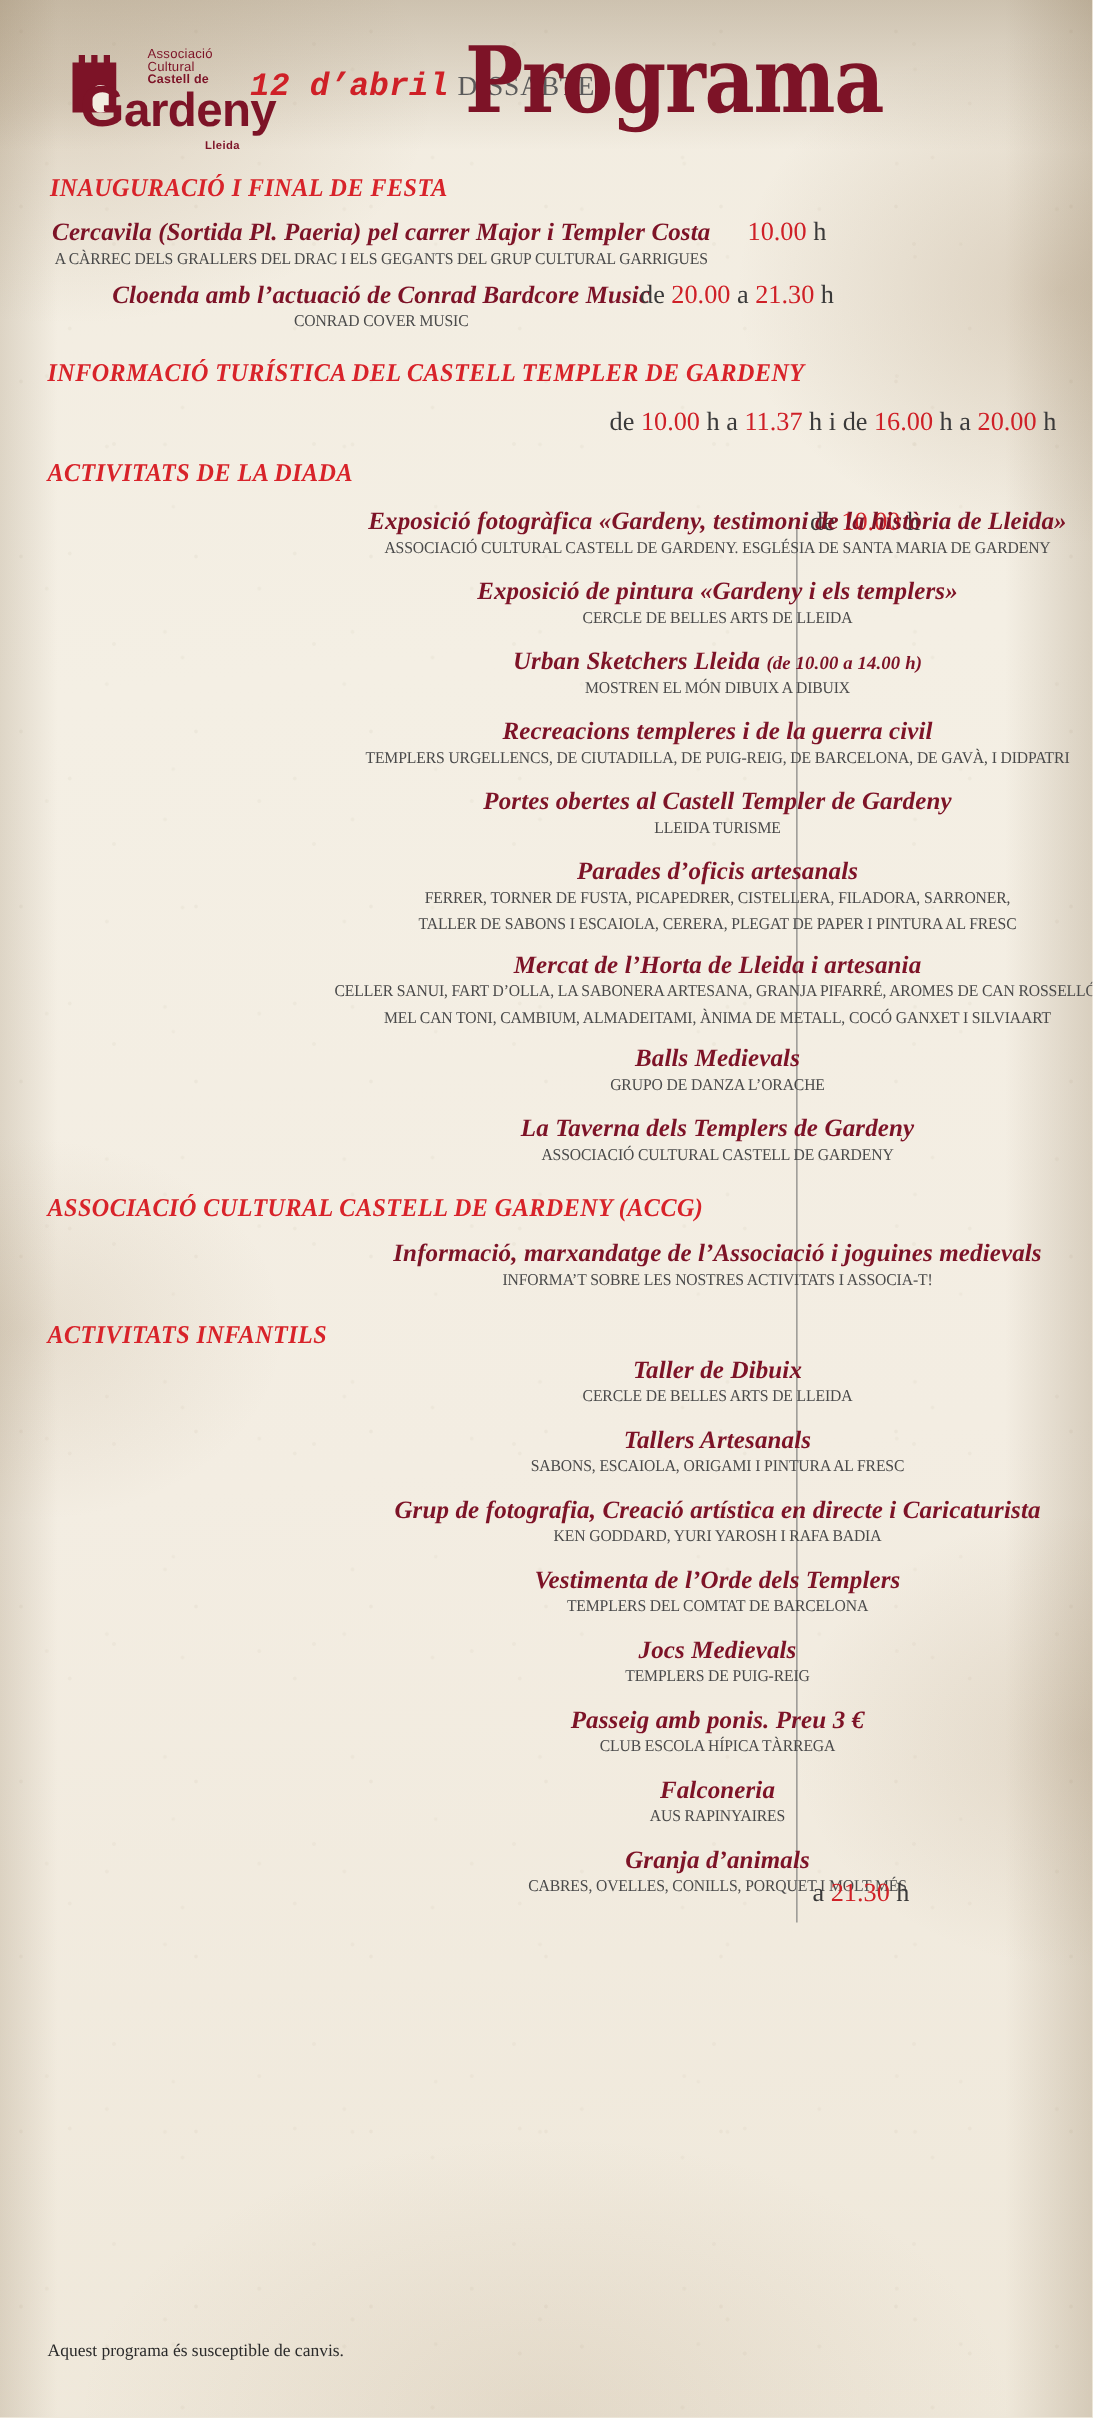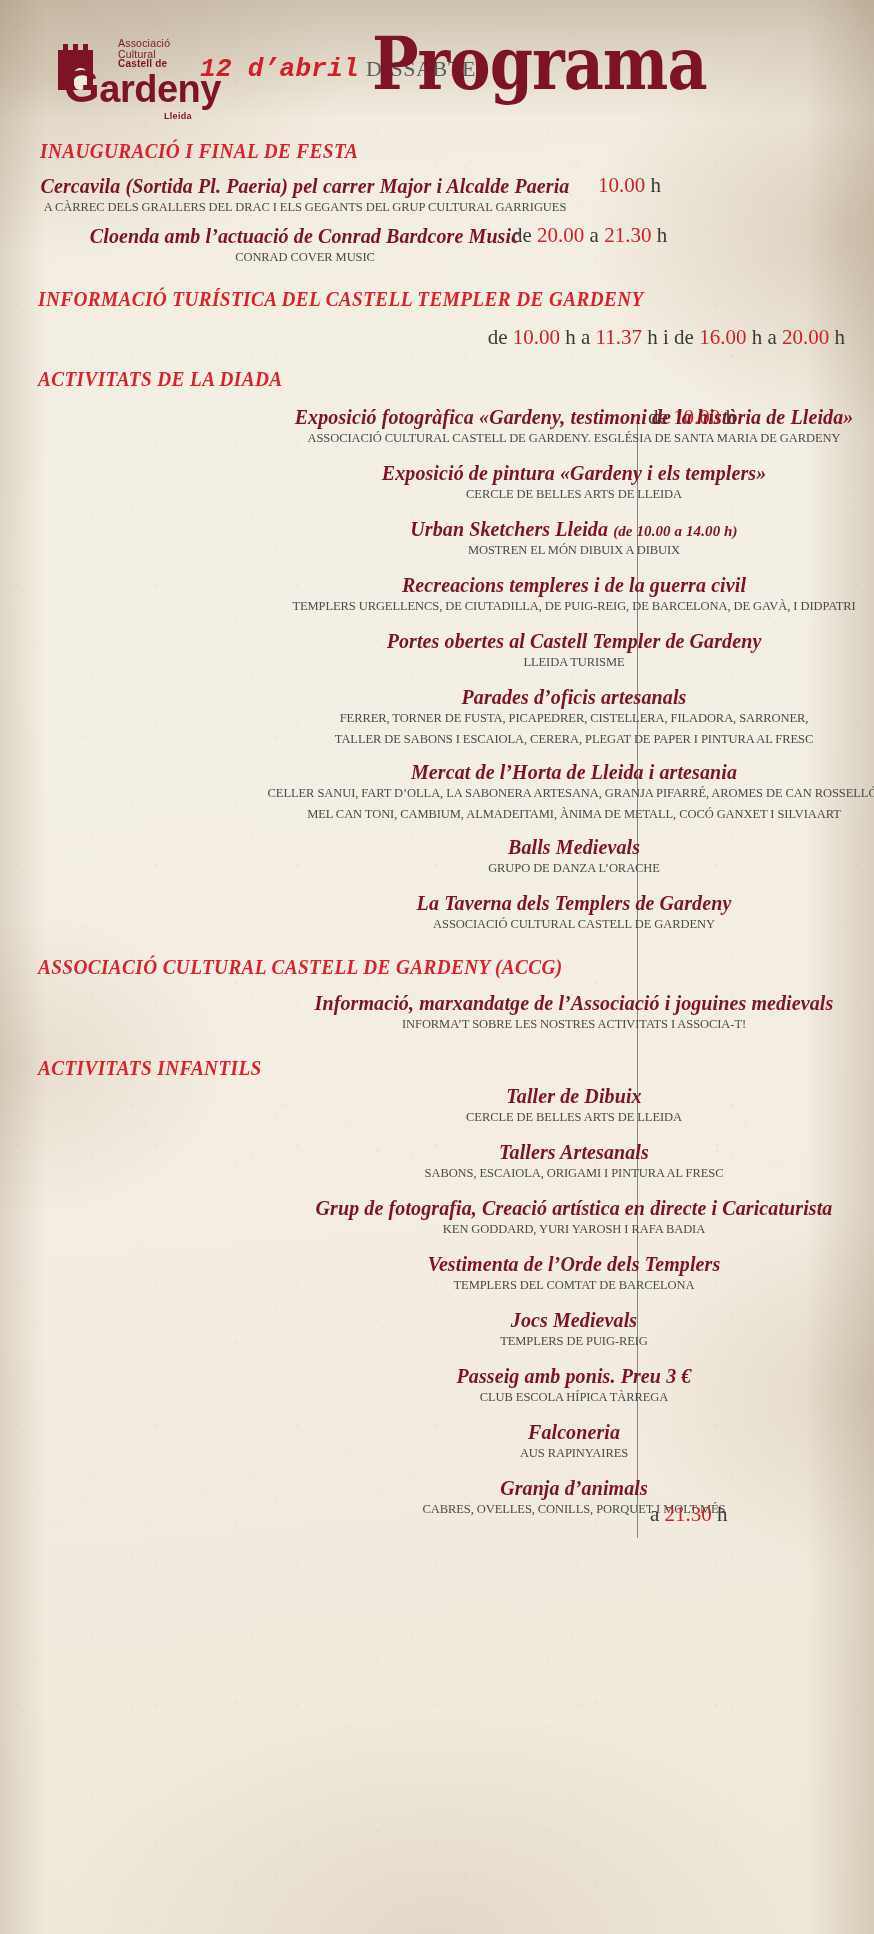--- a/index.html
+++ b/index.html
@@ -170,21 +170,21 @@
 
     <div class="programa">Programa</div>
   </div>
 
   <div class="content">
 
     <div class="vline" style="left:637px;top:300px;height:1118px;"></div>
 
     <div style="position:absolute;left:40px;top:20px;" class="sec-head">INAUGURACIÓ I FINAL DE FESTA</div>
 
-    <div style="position:absolute;left:0;top:55px;width:610px;" class="c item-title">Cercavila (Sortida Pl. Paeria) pel carrer Major i Alcalde Paeria</div>
+    <div style="position:absolute;left:0;top:55px;width:610px;" class="c item-title">Cercavila (Sortida Pl. Paeria) pel carrer Major i Templer Costa</div>
     <div style="position:absolute;left:0;top:79px;width:610px;" class="c item-sub">A CÀRREC DELS GRALLERS DEL DRAC I ELS GEGANTS DEL GRUP CULTURAL GARRIGUES</div>
     <div style="position:absolute;left:598px;top:53px;" class="time"><span class="n">10.00</span> <span>h</span></div>
 
     <div style="position:absolute;left:0;top:105px;width:610px;" class="c item-title">Cloenda amb l’actuació de Conrad Bardcore Music</div>
     <div style="position:absolute;left:0;top:129px;width:610px;" class="c item-sub">CONRAD COVER MUSIC</div>
     <div style="position:absolute;left:512px;top:103px;" class="time"><span>de </span><span class="n">20.00</span><span> a </span><span class="n">21.30</span><span> h</span></div>
 
     <div style="position:absolute;left:38px;top:168px;" class="sec-head">INFORMACIÓ TURÍSTICA DEL CASTELL TEMPLER DE GARDENY</div>
 
     <div style="position:absolute;left:0;top:205px;width:845px;text-align:right;" class="time"><span>de </span><span class="n">10.00</span><span> h  a  </span><span class="n">11.37</span><span> h i de </span><span class="n">16.00</span><span> h  a </span><span class="n">20.00</span><span> h</span></div>
@@ -251,14 +251,15 @@
     <div style="position:absolute;left:0;top:1325px;width:1148px;" class="c item-sub">AUS RAPINYAIRES</div>
 
     <div style="position:absolute;left:0;top:1357px;width:1148px;" class="c item-title">Granja d’animals</div>
     <div style="position:absolute;left:0;top:1381px;width:1148px;" class="c item-sub">CABRES, OVELLES, CONILLS, PORQUET I MOLT MÉS</div>
 
     <div style="position:absolute;left:650px;top:1382px;" class="time"><span>a </span><span class="n">21.30</span><span> h</span></div>
 
   </div>
 
   <div class="footer">
+    <div class="foot-note">Aquest programa és susceptible de canvis.</div>
   </div>
 </div>
 
 </body></html>

